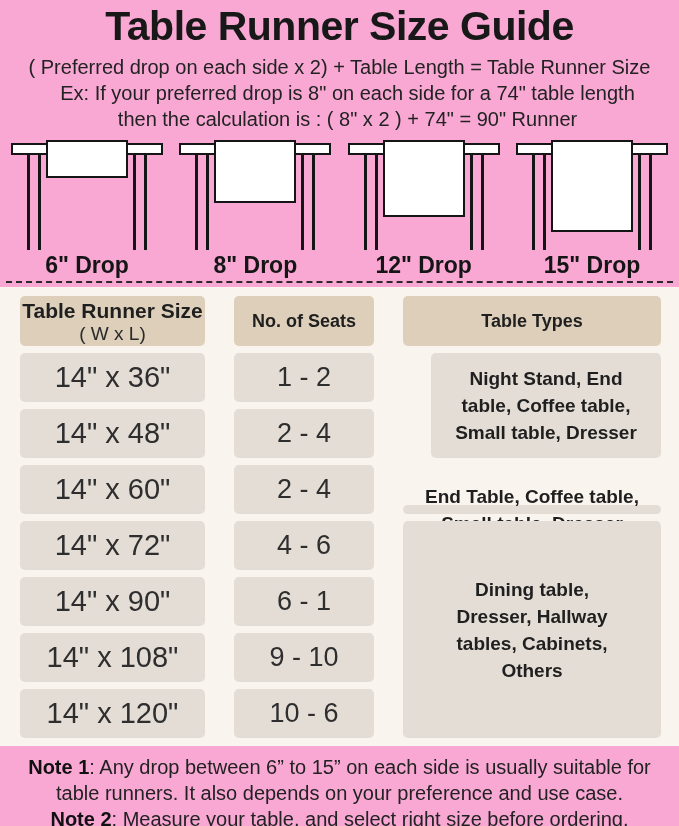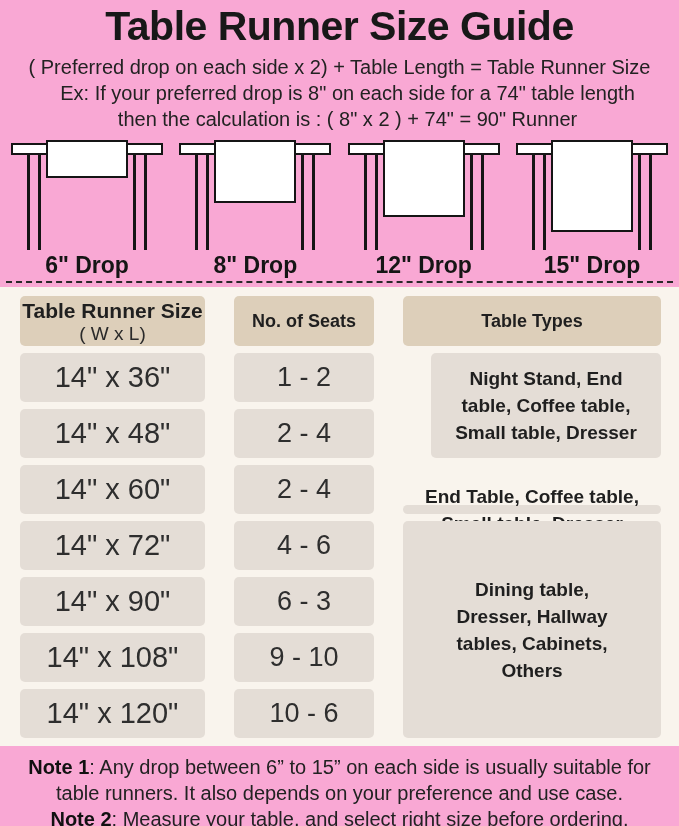--- a/index.html
+++ b/index.html
@@ -187,21 +187,21 @@
     <div class="cell data c2 row-2">
         <span class="seats-val">2 - 4</span>
       </div>
     <div class="cell data c2 row-3">
         <span class="seats-val">2 - 4</span>
       </div>
     <div class="cell data c2 row-4">
         <span class="seats-val">4 - 6</span>
       </div>
     <div class="cell data c2 row-5">
-        <span class="seats-val">6 - 3</span>
+        <span class="seats-val">6 - 1</span>
       </div>
     <div class="cell data c2 row-6">
         <span class="seats-val">9 - 10</span>
       </div>
     <div class="cell data c2 row-7">
         <span class="seats-val">10 - 6</span>
       </div>
 
     <div class="cell data c3 types-a">
       <span class="types-val">Night Stand, End table, Coffee table, Small table, Dresser</span>

